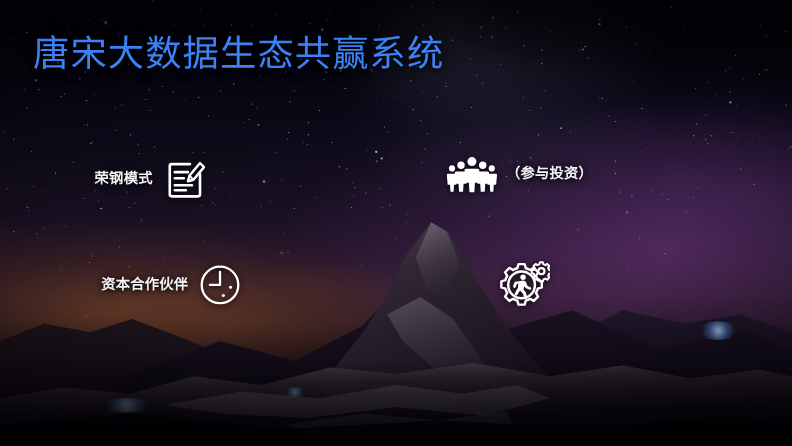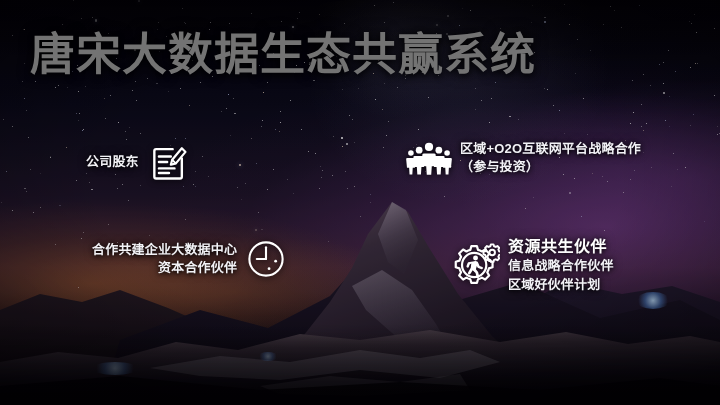--- a/index.html
+++ b/index.html
@@ -69,24 +69,24 @@
   #scrim{ background:rgba(4,2,10,0.18); }
 
   .stars{position:absolute;inset:0;}
   .star{position:absolute;border-radius:50%;background:#fff;}
 
   
   #title{
     position:absolute;
     left:30px;
     top:32px;
-    font-size:45px;
+    font-size:33px;
     line-height:1;
-    font-weight:700;
-    color:#737373;
+    font-weight:400;
+    color:#3b82f6;
     letter-spacing:1px;
     white-space:nowrap;
     text-shadow:0 0 14px rgba(0,0,0,0.85), 0 2px 6px rgba(0,0,0,0.8);
   }
 
   
   .block{position:absolute;display:flex;align-items:center;}
   .block .txt{display:flex;flex-direction:column;}
   .block.left-icon .txt{margin-left:8px;}
   .block.right-icon .txt{margin-right:8px;}
@@ -536,21 +536,21 @@
   <div class="glow-dot" style="left:92px;top:362px;width:46px;height:13px;opacity:.7;"></div>
   <div class="glow-dot" style="left:258px;top:352px;width:20px;height:9px;opacity:.6;"></div>
 
   <div class="bg-layer" id="vignette"></div>
   <div class="bg-layer" id="scrim"></div>
 
   <div id="title">唐宋大数据生态共赢系统</div>
 
   <div class="block right-icon" id="block-capital">
     <div class="txt align-r">
-      <div class="b-line">公司股东</div>
+      <div class="b-line">荣钢模式</div>
     </div>
     <svg class="icon" width="44" height="44" viewBox="0 0 48 48">
       <g fill="none" stroke="#ffffff" stroke-width="2.6" stroke-linecap="round" stroke-linejoin="round">
         <path d="M38,20 L38,40 A2,2 0 0 1 36,42 L10,42 A2,2 0 0 1 8,40 L8,12 A2,2 0 0 1 10,10 L28,10"></path>
         <path d="M13,18 L26,18 M13,24 L22,24 M13,31 L30,31 M13,36 L24,36"></path>
         <path d="M31.5,25.5 L42,13 L38,9 L27.5,21.5 L26,27 Z" stroke-width="2.4"></path>
         <path d="M27.6,21.6 L31.4,25.4" stroke-width="2"></path>
       </g>
     </svg>
   </div>
@@ -569,28 +569,26 @@
         <path d="M21.6,18.5 h12.8 a1.8,1.8 0 0 1 1.8,2.0 l-1.4,13.4 h-3.4 l-0.7,10.6 h-5.4 l-0.7,-10.6 h-3.4 l-1.4,-13.4 A1.8,1.8 0 0 1 21.6,18.5 Z"></path>
 
         <circle cx="40" cy="14.5" r="4.1"></circle>
         <path d="M34.6,21.5 h10.8 a1.6,1.6 0 0 1 1.6,1.8 l-1.2,11.6 h-3.0 l-0.6,9.1 h-4.4 l-0.6,-9.1 h-3.0 l-1.2,-11.6 A1.6,1.6 0 0 1 34.6,21.5 Z"></path>
 
         <circle cx="50" cy="18" r="3.4"></circle>
         <path d="M45.6,24 h8.8 a1.4,1.4 0 0 1 1.4,1.6 l-1.0,10.4 h-2.6 l-0.5,8 h-3.4 l-0.5,-8 h-2.6 l-1.0,-10.4 A1.4,1.4 0 0 1 45.6,24 Z"></path>
       </g>
     </svg>
     <div class="txt align-l">
-      <div class="b-line">区域+O2O互联网平台战略合作</div>
       <div class="b-line">（参与投资）</div>
     </div>
   </div>
 
   <div class="block right-icon" id="block-project">
     <div class="txt align-r">
-      <div class="b-line">合作共建企业大数据中心</div>
       <div class="b-line">资本合作伙伴</div>
     </div>
     <svg class="icon" width="42" height="42" viewBox="0 0 48 48">
       <g fill="none" stroke="#ffffff" stroke-width="2.4" stroke-linecap="round">
         <circle cx="24" cy="24" r="19"></circle>
         <path d="M24,24 L24,10.5"></path>
         <path d="M24,24 L13.5,24"></path>
       </g>
       <circle cx="35" cy="26.5" r="1.6" fill="#ffffff"></circle>
       <circle cx="27.5" cy="35" r="1.6" fill="#ffffff"></circle>
@@ -608,20 +606,15 @@
       <g fill="#ffffff">
         <circle cx="25.5" cy="17.5" r="2.7"></circle>
         <path d="M24.2,20.8 c2.0,-0.5 3.7,0.4 4.3,1.9 l1.4,3.4 l3.0,1.2 a1.3,1.3 0 0 1 -0.9,2.4 l-3.6,-1.4 a1.8,1.8 0 0 1 -0.9,-0.9 l-0.6,-1.4 l-1.0,3.6 l2.4,3.0 l1.2,5.0 a1.5,1.5 0 0 1 -2.9,0.7 l-1.1,-4.5 l-3.1,-3.2 l-2.4,4.0 a1.5,1.5 0 0 1 -2.6,-1.5 l2.9,-5.0 l0.6,-4.6 l-1.8,1.0 l-0.9,2.5 a1.3,1.3 0 0 1 -2.5,-0.8 l1.1,-3.2 a1.8,1.8 0 0 1 0.8,-1.0 Z"></path>
       </g>
 
       <g fill="none" stroke="#ffffff" stroke-width="2.1" stroke-linejoin="round">
         <path d="M42.2,2.6 l2.8,0 l0.6,2.0 a7,7 0 0 1 1.9,0.8 l1.8,-1.0 l2.0,2.0 l-1.0,1.8 a7,7 0 0 1 0.8,1.9 l2.0,0.6 l0,2.8 l-2.0,0.6 a7,7 0 0 1 -0.8,1.9 l1.0,1.8 l-2.0,2.0 l-1.8,-1.0 a7,7 0 0 1 -1.9,0.8 l-0.6,2.0 l-2.8,0 l-0.6,-2.0 a7,7 0 0 1 -1.9,-0.8 l-1.8,1.0 l-2.0,-2.0 l1.0,-1.8 a7,7 0 0 1 -0.8,-1.9 l-2.0,-0.6 l0,-2.8 l2.0,-0.6 a7,7 0 0 1 0.8,-1.9 l-1.0,-1.8 l2.0,-2.0 l1.8,1.0 a7,7 0 0 1 1.9,-0.8 Z"></path>
         <circle cx="43.6" cy="11.4" r="3.0"></circle>
       </g>
     </svg>
-    <div class="txt align-l">
-      <div class="b-title">资源共生伙伴</div>
-      <div class="b-line">信息战略合作伙伴</div>
-      <div class="b-line">区域好伙伴计划</div>
-    </div>
   </div>
 
 </div>
 
 </body></html>

